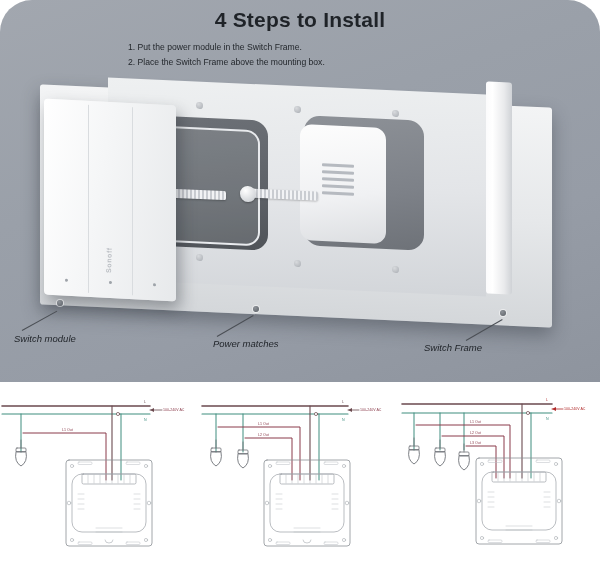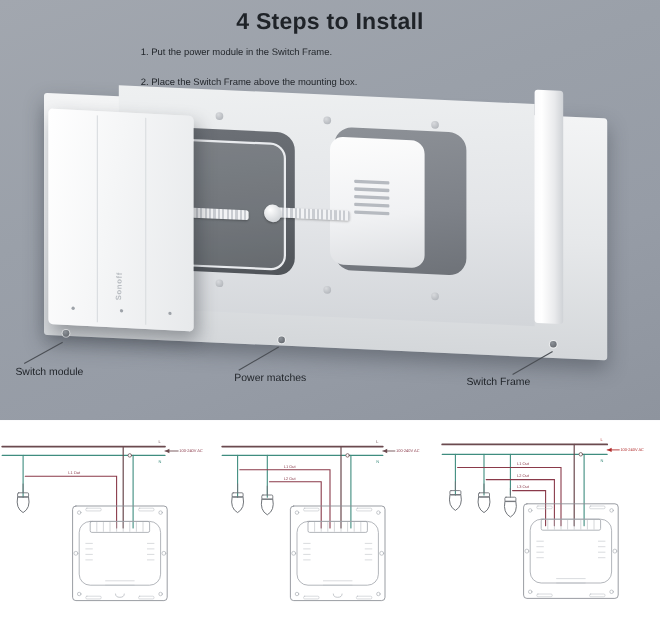--- a/index.html
+++ b/index.html
@@ -1,37 +1,37 @@
 <!DOCTYPE html>
 <html><head>
 <meta charset="utf-8">
 <style>
   html,body{margin:0;padding:0;}
   body{
     width:600px;height:562px;overflow:hidden;
     font-family:"Liberation Sans", sans-serif;
     background:#ffffff;
   }
-  #page{position:relative;width:600px;height:562px;overflow:hidden;}
+  #page{position:relative;width:600px;height:562px;overflow:hidden;border-radius:32px;}
 
   
   .photo-panel{
     position:absolute;left:0;top:0;width:600px;height:382px;
     background:linear-gradient(160deg,#a2a7af 0%,#9aa0a9 38%,#969ca6 68%,#8e949e 100%);
     overflow:hidden;
   }
   .panel-title{
     position:absolute;left:0;top:8px;width:600px;text-align:center;
     font-size:21px;font-weight:bold;color:#1f2328;letter-spacing:.2px;
   }
   .steps{
     position:absolute;top:42px;left:128px;width:360px;
     display:flex;justify-content:space-between;
   }
-  .steps-col{display:flex;flex-direction:column;gap:16px;}
+  .steps-col{display:flex;flex-direction:column;gap:4px;}
   .steps-col.right{margin-left:18px;}
   .step-line{font-size:8.6px;color:#23272c;white-space:nowrap;line-height:11px;}
 
   
   .product{position:absolute;left:0;top:78px;width:600px;height:250px;}
 
   .frame-body{
     position:absolute;left:40px;top:18px;width:512px;height:220px;
     transform:skewY(2.6deg);
     background:linear-gradient(180deg,#f3f4f5 0%,#e6e8ea 52%,#d4d7da 100%);
@@ -103,21 +103,21 @@
     position:absolute;width:6px;height:6px;border-radius:50%;
     background:radial-gradient(circle at 35% 30%,#8d9298,#5d6167);
     box-shadow:0 0 0 1px rgba(255,255,255,.5);
   }
   .frm-hole{
     position:absolute;width:7px;height:7px;border-radius:50%;
     background:radial-gradient(circle at 35% 30%,#d8dadd,#a9adb3);transform:skewY(2.6deg);
   }
 
   
-  .callout{position:absolute;font-size:9.5px;color:#1f2328;white-space:nowrap;}
+  .callout{position:absolute;font-size:9.5px;color:#1f2328;white-space:nowrap;font-style:italic;}
   .leader{position:absolute;border-top:1px solid #4b4f55;transform-origin:left center;}
 
   .footnote{
     position:absolute;left:0;top:362px;width:600px;text-align:center;
     font-size:7.6px;color:#2a2e33;
   }
 
   
   .wiring{
     position:absolute;left:0;top:382px;width:600px;height:180px;background:#ffffff;

